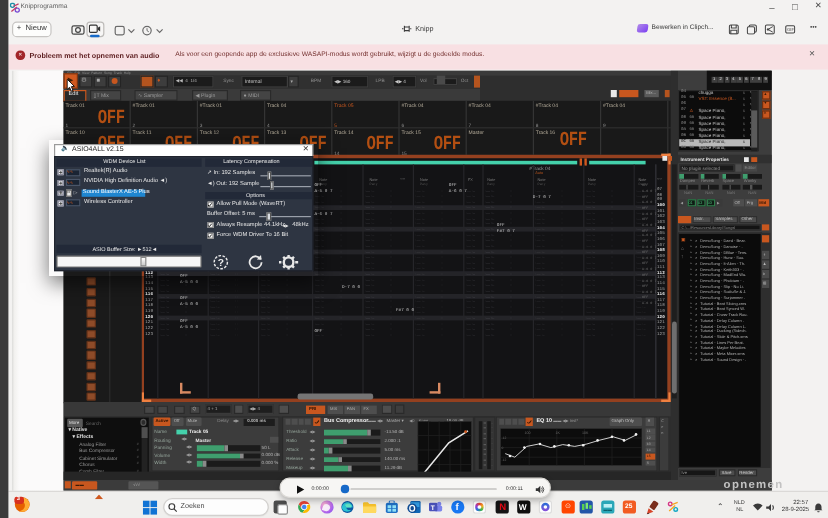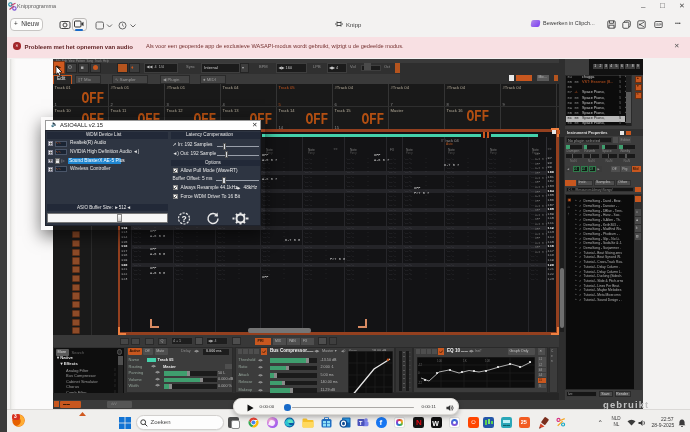--- a/index.html
+++ b/index.html
@@ -1364,21 +1364,21 @@
 <div style="left:601.2px;top:392.8px;font-size:3.7px;color:#ccc;white-space:nowrap;">Save</div>
 <div style="left:614.5px;top:391.3px;width:16px;height:5.8px;background:#4c4c4c;border:1px solid #2a2a2a;"></div>
 <div style="left:616px;top:392.8px;font-size:3.7px;color:#ccc;white-space:nowrap;">Render</div>
 <div style="left:53px;top:392.8px;width:506px;height:7px;background:#262626;"></div>
 <div style="left:53px;top:399.8px;width:590px;height:9.2px;background:#3b3b3b;"></div>
 <div style="left:54px;top:401.3px;width:4.5px;height:5.5px;background:#c8571f;"></div>
 <div style="left:60px;top:401px;width:21px;height:7px;background:#c8571f;border-radius:1px;"></div>
 <div style="left:63px;top:402.8px;font-size:3.4px;color:#3a1a06;white-space:nowrap;">▬▬</div>
 <div style="left:107px;top:401px;width:25px;height:7px;background:#555;border-radius:1px;"></div>
 <div style="left:111px;top:402.8px;font-size:3.4px;color:#aaa;white-space:nowrap;">√√√</div>
-<div style="left:603px;top:400.3px;font-size:9.5px;color:#c2c2c2;white-space:nowrap;font-weight:bold;letter-spacing:1.1px;">gebruikt</div>
+<div style="left:603px;top:400.3px;font-size:9.5px;color:#c2c2c2;white-space:nowrap;font-weight:bold;letter-spacing:1.1px;">opnemen</div>
 <div style="left:41px;top:117px;width:224px;height:113px;background:transparent;box-shadow:0 6px 16px rgba(0,0,0,0.55);"></div>
 <div style="left:45px;top:120px;width:216px;height:10.3px;background:#ffffff;border:1px solid #9a9a9a;border-bottom:none;"></div>
 <div style="left:51.5px;top:122.3px;font-size:5.5px;color:#222;white-space:nowrap;">🔈</div>
 <div style="left:60px;top:122.5px;font-size:5.8px;color:#1a1a1a;white-space:nowrap;">ASIO4ALL v2.15</div>
 <div style="left:252px;top:122px;font-size:6.5px;color:#333;white-space:nowrap;">✕</div>
 <div style="left:45px;top:130.3px;width:216px;height:96px;background:#2e3542;border:1px solid #20242e;"></div>
 <div style="left:46.5px;top:131.8px;width:121.5px;height:6.8px;background:#222938;"></div>
 <div style="left:86px;top:133.3px;font-size:4.6px;color:#e8e8e8;white-space:nowrap;">WDM Device List</div>
 <div style="left:48px;top:141.4px;width:4.6px;height:4.6px;background:#f2f4f6;border:0.6px solid #889;"></div>
 <svg style="position:absolute;left:48.6px;top:142.0px" width="3.4" height="3.4" viewBox="0 0 3.4 3.4">

